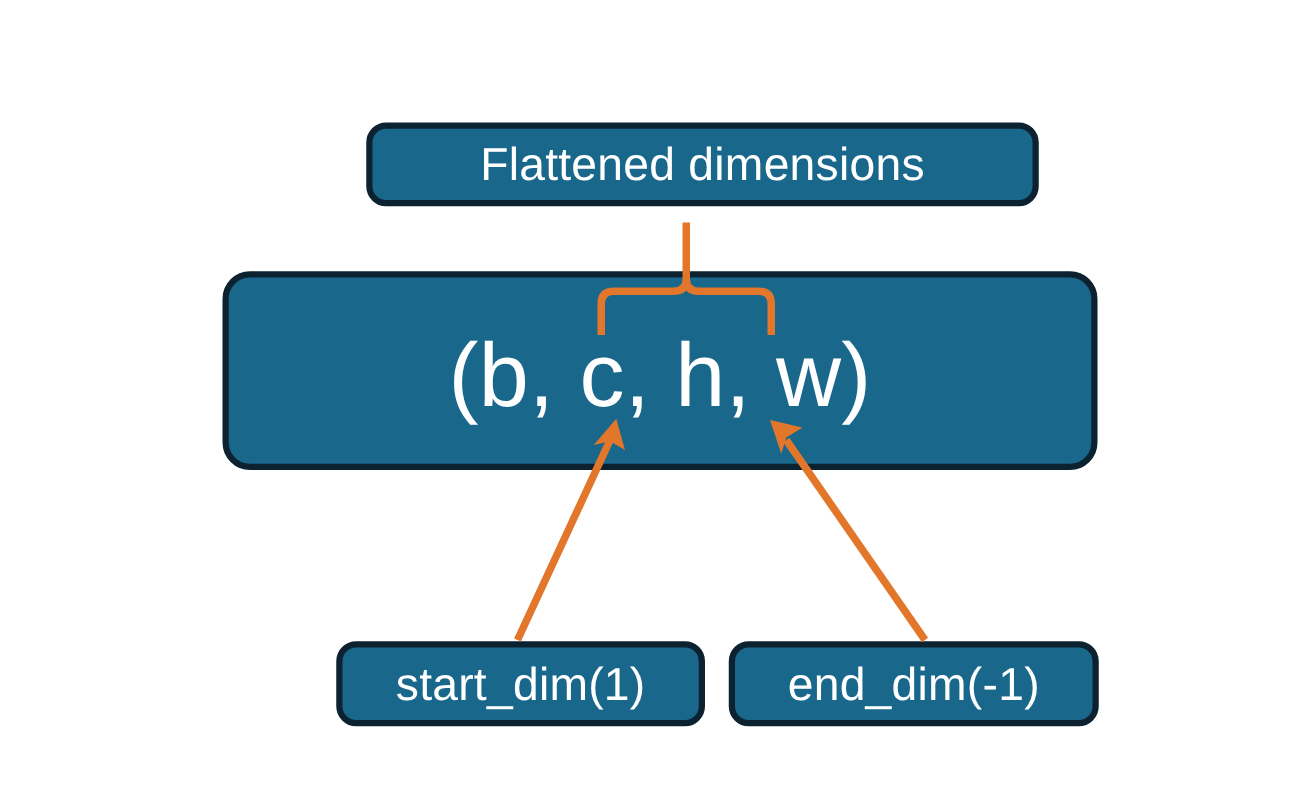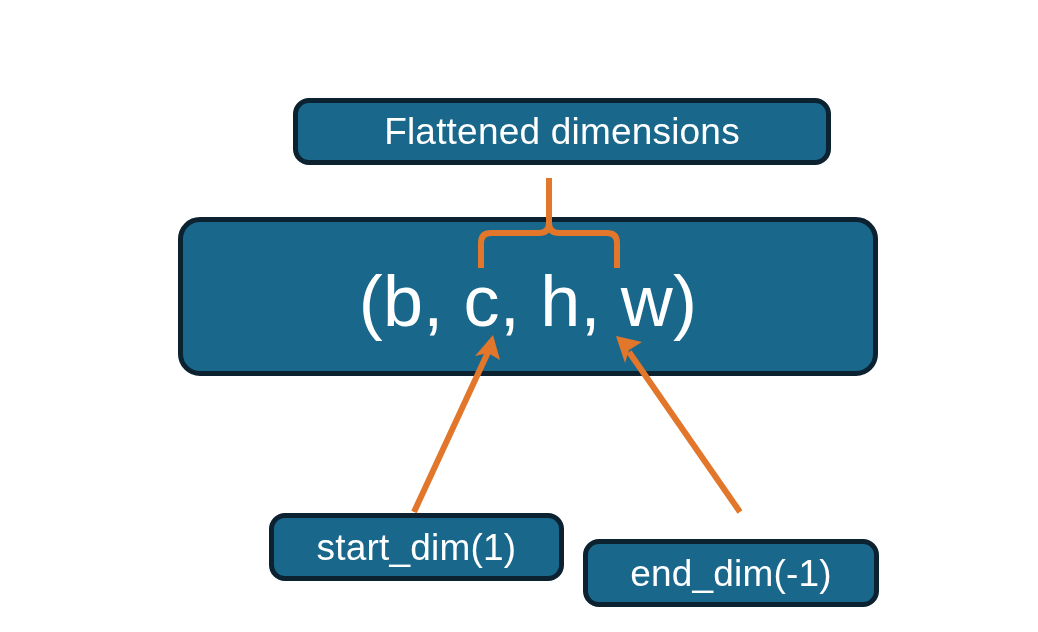--- a/index.html
+++ b/index.html
@@ -62,21 +62,21 @@
     left: 269px;
     top: 513px;
     width: 295px;
     height: 68px;
     border-radius: 16px;
   }
   #node-start-dim .node-label { font-size: 37px; }
 
   #node-end-dim {
     left: 583px;
-    top: 539px;
+    top: 513px;
     width: 296px;
     height: 68px;
     border-radius: 16px;
   }
   #node-end-dim .node-label { font-size: 37px; }
 
   #connector-layer {
     position: absolute;
     left: 0;
     top: 0;

